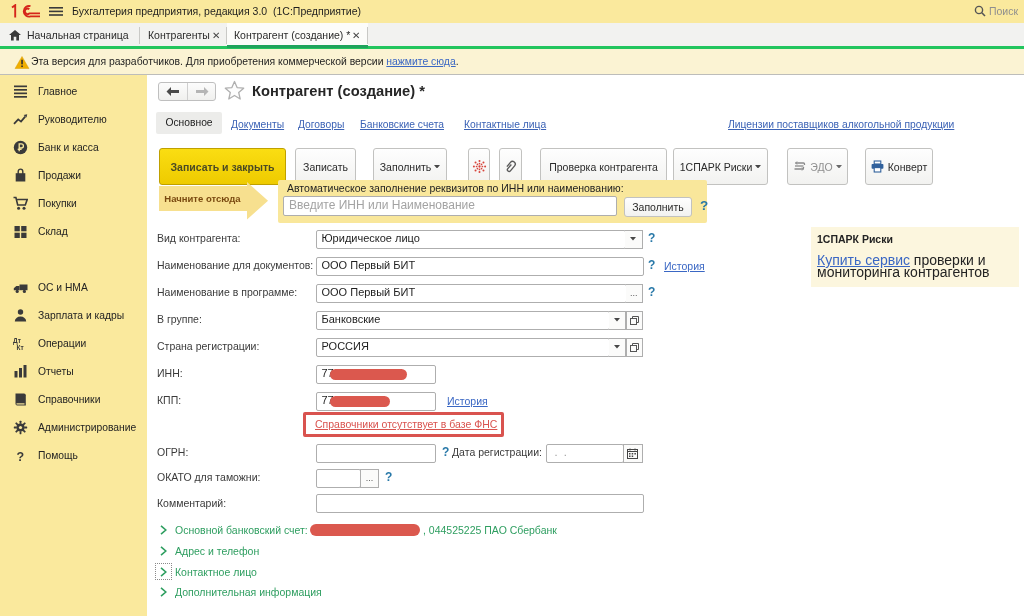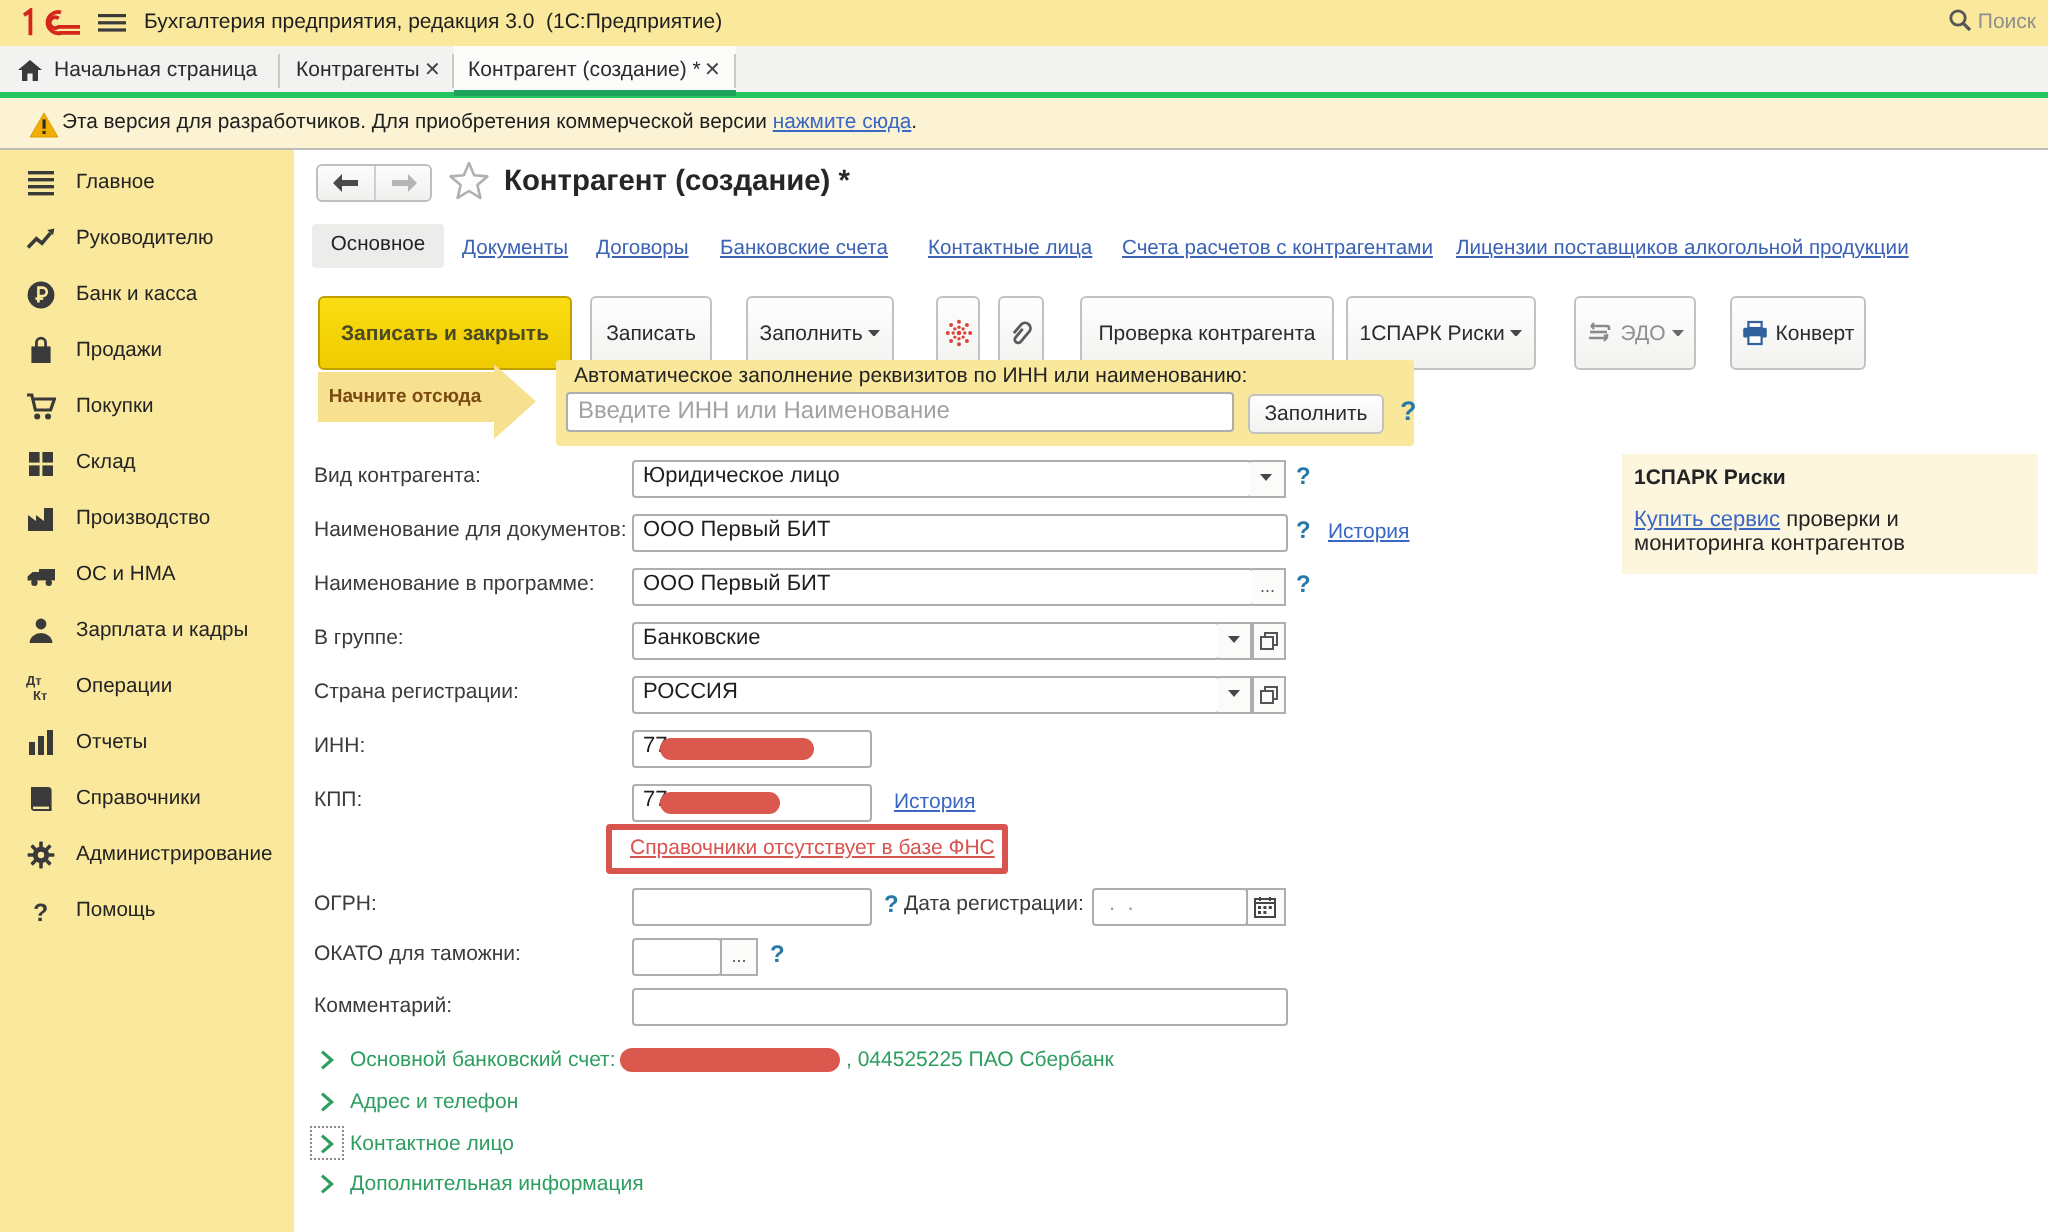--- a/index.html
+++ b/index.html
@@ -137,26 +137,20 @@
     <div class="si" style="top:142px">
       <svg viewBox="0 0 15 15">
           <g fill="#3a3a3a">
             <rect x="1.5" y="2" width="5.3" height="5.3"></rect>
             <rect x="8.2" y="2" width="5.3" height="5.3"></rect>
             <rect x="1.5" y="8.7" width="5.3" height="5.3"></rect>
             <rect x="8.2" y="8.7" width="5.3" height="5.3"></rect>
           </g>
         </svg>
       <span>Склад</span>
-    </div>
-    <div class="si" style="top:170px">
-      <svg viewBox="0 0 15 15">
-          <path d="M1 13.5 V5.5 L5 8.5 V5.5 L9 8.5 V2 H13.5 V13.5 Z" fill="#3a3a3a"></path>
-        </svg>
-      <span>Производство</span>
     </div>
     <div class="si" style="top:198px">
       <svg viewBox="0 0 15 15">
           <rect x="6.5" y="4.5" width="8" height="5.7" fill="#3a3a3a"></rect>
           <path d="M6.5 6 h-3.2 l-2.5 2.3 v2 H6.5 Z" fill="#3a3a3a"></path>
           <circle cx="4.2" cy="11.4" r="1.6" fill="#3a3a3a"></circle>
           <circle cx="11.4" cy="11.4" r="1.6" fill="#3a3a3a"></circle>
         </svg>
       <span>ОС и НМА</span>
     </div>
@@ -230,21 +224,20 @@
   <svg class="abs" style="left:224px;top:80px" width="21" height="21" viewBox="0 0 21 21">
     <path d="M10.5 1.5 L13.1 7.6 L19.7 8.2 L14.7 12.5 L16.2 19 L10.5 15.5 L4.8 19 L6.3 12.5 L1.3 8.2 L7.9 7.6 Z" fill="#FDFDFD" stroke="#B0B0B0" stroke-width="1.3" stroke-linejoin="round"></path>
   </svg>
   <div class="abs" style="left:252px;top:83px;font-size:14.7px;font-weight:bold;color:#262626;">Контрагент (создание) *</div>
 
   <div class="abs" style="left:156px;top:112px;width:66px;height:22px;background:#ECECEA;border-radius:2px;text-align:center;line-height:22px;font-size:10.3px;color:#222;">Основное</div>
   <div class="abs" style="left:231px;top:112px;height:22px;line-height:22px;"><a class="navlink" href="#">Документы</a></div>
   <div class="abs" style="left:298px;top:112px;height:22px;line-height:22px;"><a class="navlink" href="#">Договоры</a></div>
   <div class="abs" style="left:360px;top:112px;height:22px;line-height:22px;"><a class="navlink" href="#">Банковские счета</a></div>
   <div class="abs" style="left:464px;top:112px;height:22px;line-height:22px;"><a class="navlink" href="#">Контактные лица</a></div>
-  <div class="abs" style="left:561px;top:112px;height:22px;line-height:22px;"><a class="navlink" href="#">Счета расчетов с контрагентами</a></div>
   <div class="abs" style="left:728px;top:112px;height:22px;line-height:22px;"><a class="navlink" href="#">Лицензии поставщиков алкогольной продукции</a></div>
 
   <div class="btn" style="left:159px;top:148px;width:127px;background:linear-gradient(#FADD12,#EECB00);border-color:#BFA000;font-weight:bold;color:#4a4a24;">Записать и закрыть</div>
   <div class="btn" style="left:295px;top:148px;width:61px;">Записать</div>
   <div class="btn" style="left:373px;top:148px;width:74px;">Заполнить&nbsp; <svg width="6" height="3.5" viewBox="0 0 6 3.5">
         <path d="M0 0 h6 L3 3.5 Z" fill="#474747"></path>
       </svg></div>
   <div class="btn" style="left:468px;top:148px;width:22px;">
     <svg width="15" height="15" viewBox="0 0 15 15">
         <g fill="#D8443A">
@@ -421,15 +414,15 @@
     </svg>
   <a class="glink" style="left:175px;top:566px;" href="#">Контактное лицо</a>
 
   <svg class="abs" style="left:160px;top:587px" width="7" height="10" viewBox="0 0 7 10">
       <path d="M1 0.8 L5.8 5 L1 9.2" fill="none" stroke="#2E9E60" stroke-width="1.6"></path>
     </svg>
   <a class="glink" style="left:175px;top:586px;" href="#">Дополнительная информация</a>
 
   <div class="abs" style="left:811px;top:227px;width:208px;height:60px;background:#FCF6DE;"></div>
   <div class="abs" style="left:817px;top:233px;font-size:10.5px;font-weight:bold;color:#232323;">1СПАРК Риски</div>
-  <div class="abs" style="left:817px;top:254px;font-size:11px;color:#232323;line-height:12.2px;"><a class="blue" href="#">Купить сервис</a> проверки и<br>мониторинга контрагентов</div>
+  <div class="abs" style="left:817px;top:254px;font-size:14px;color:#232323;line-height:12.2px;"><a class="blue" href="#">Купить сервис</a> проверки и<br>мониторинга контрагентов</div>
 
 </div>
 
 </body></html>

